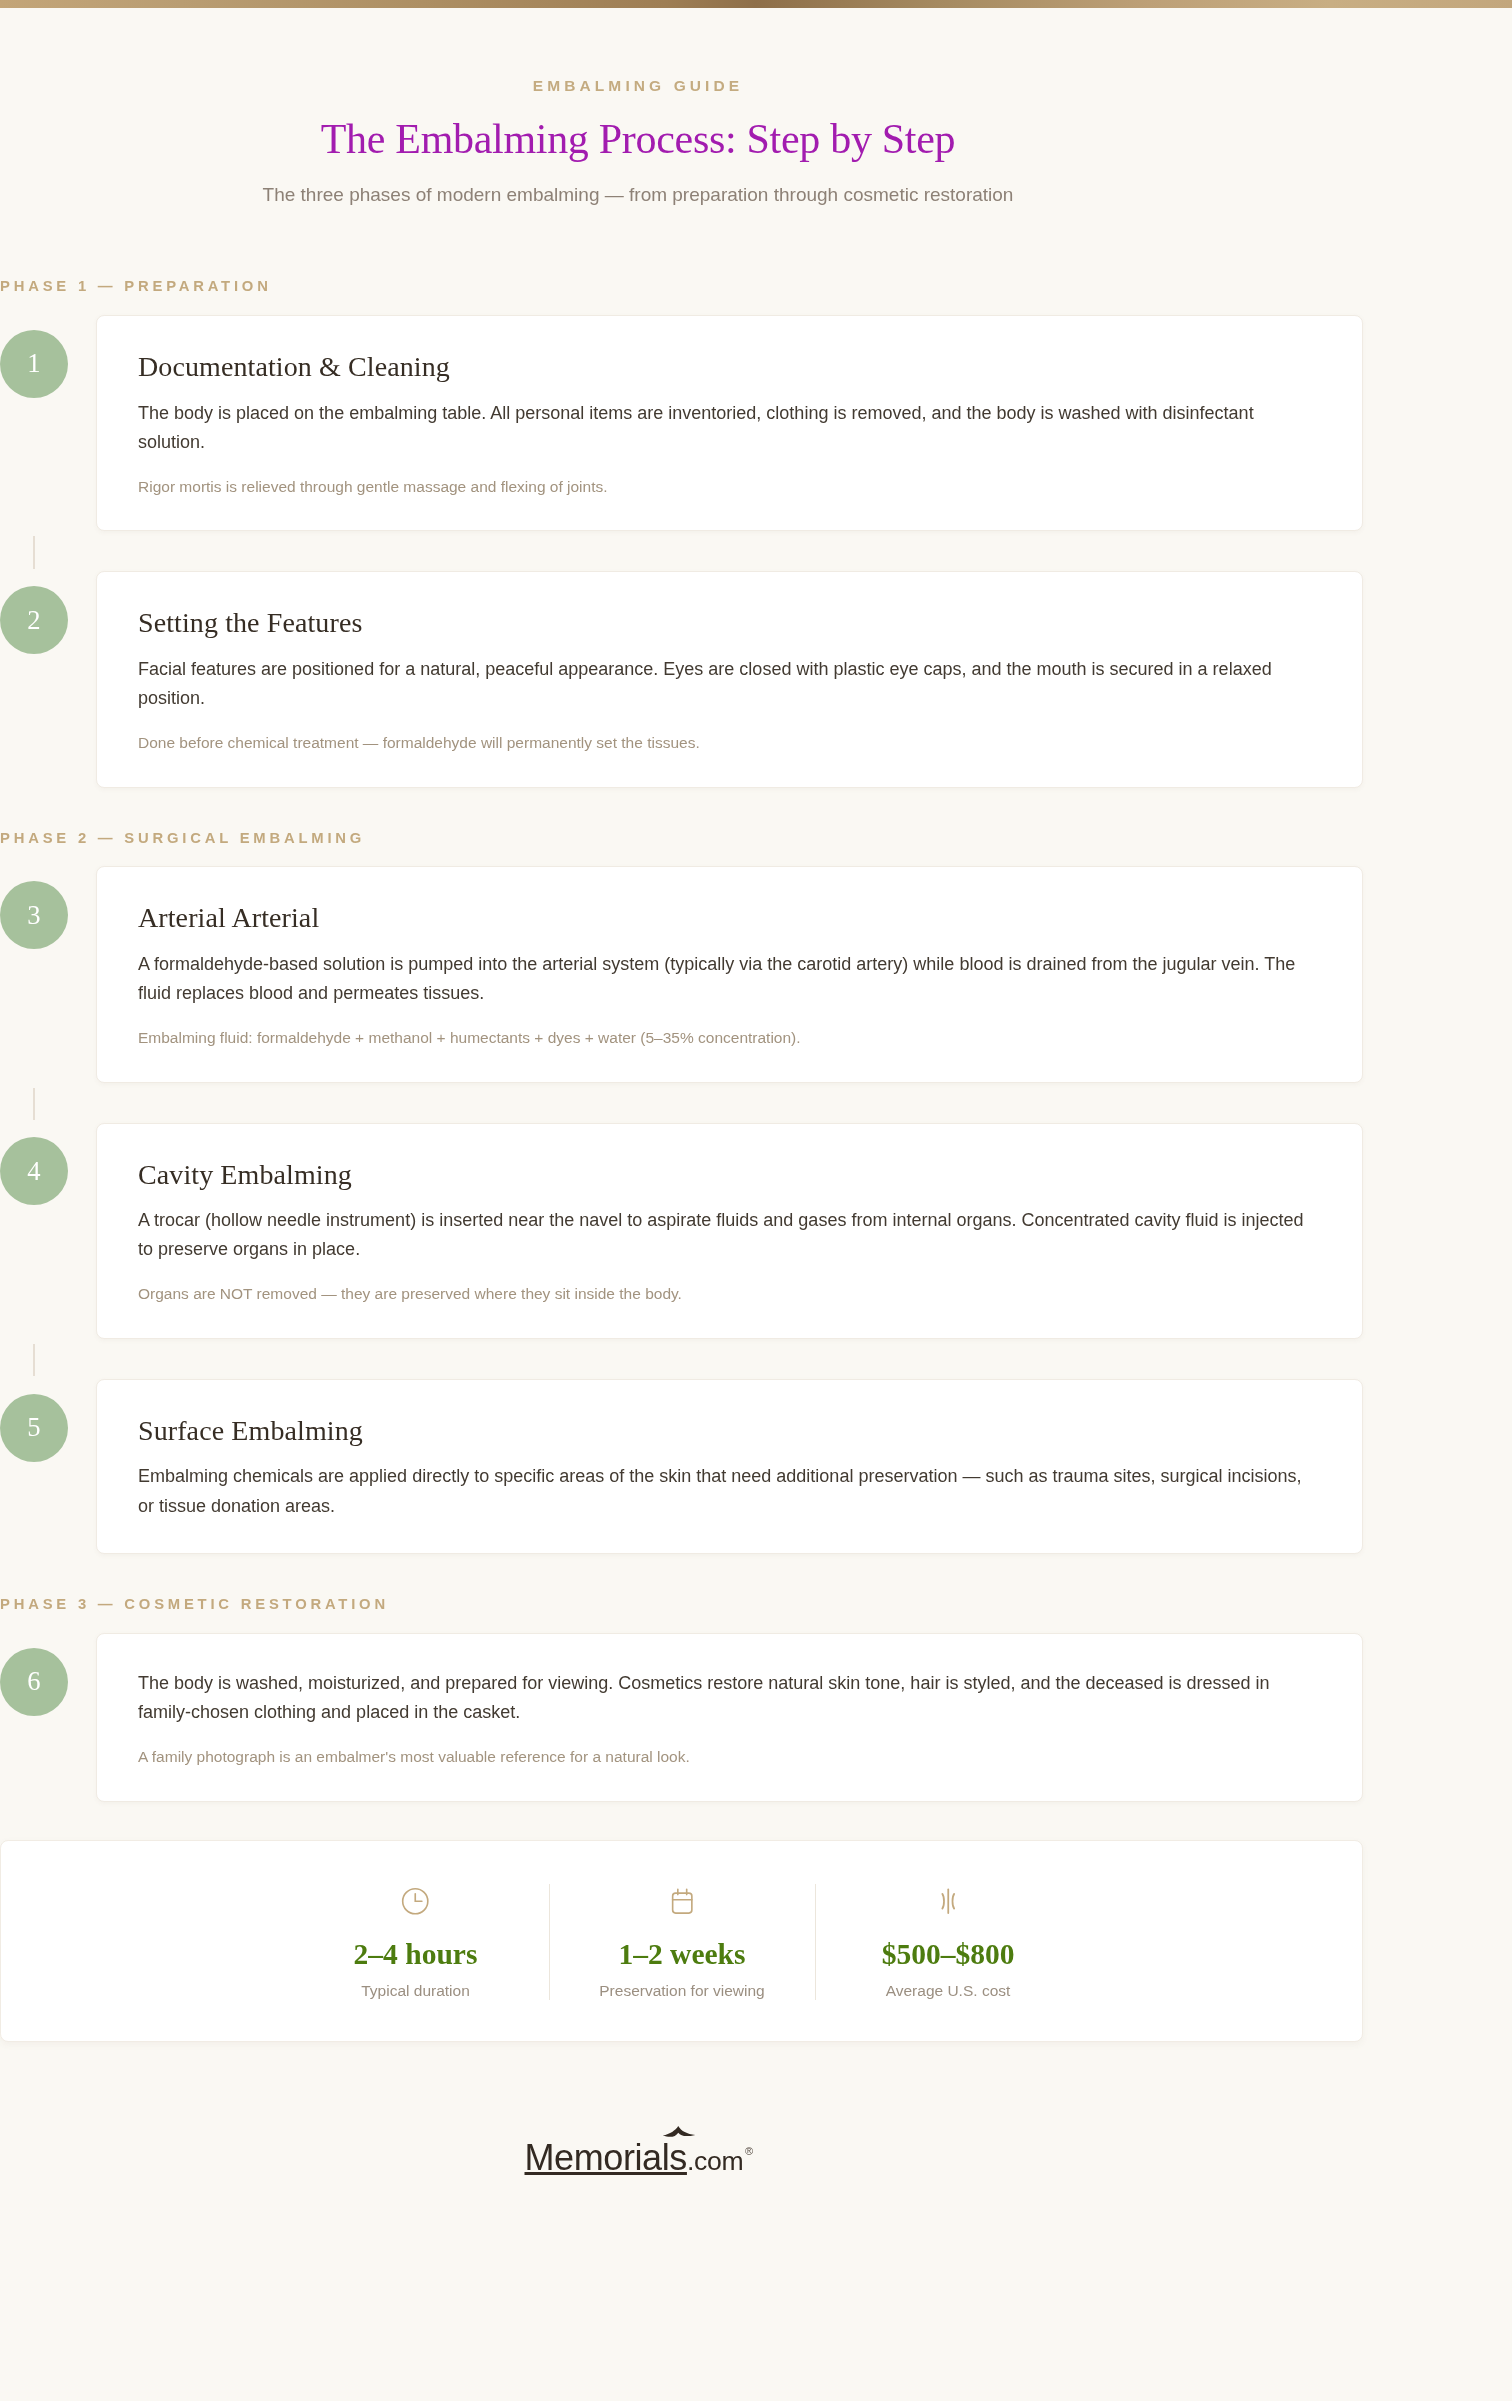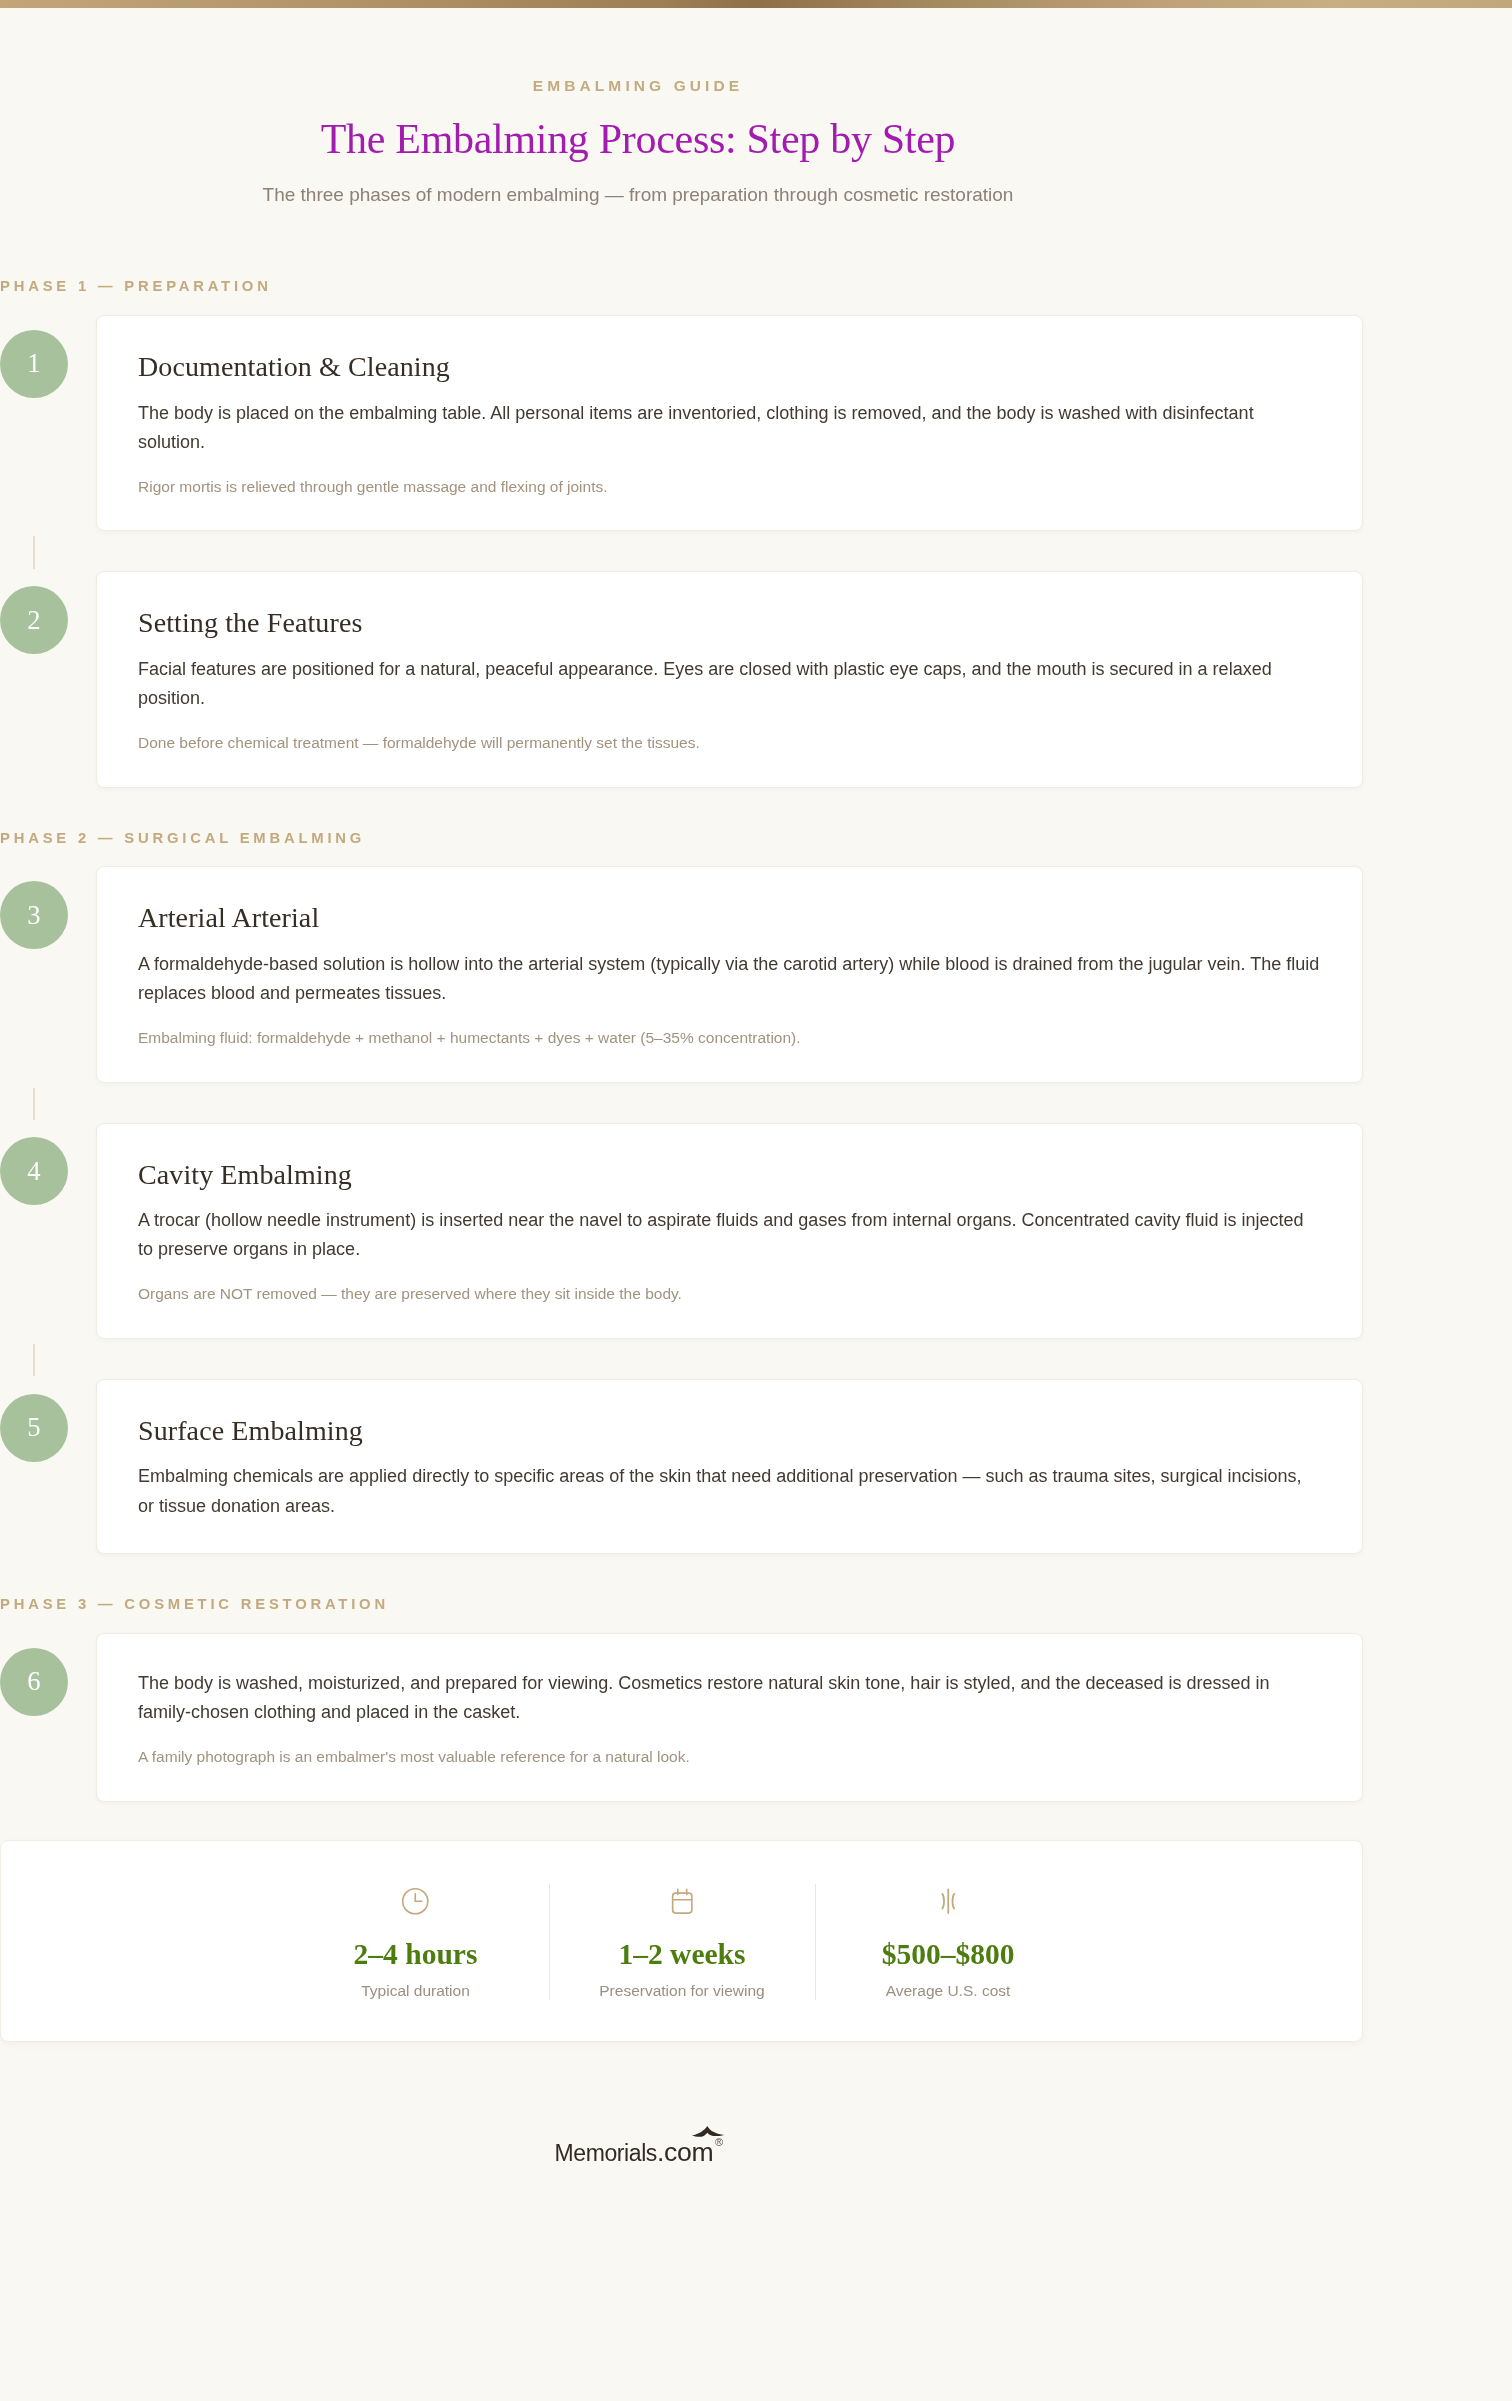--- a/index.html
+++ b/index.html
@@ -187,23 +187,24 @@
     padding-bottom: 58px;
   }
   .logo {
     display: inline-flex;
     align-items: baseline;
     position: relative;
     color: #332a22;
   }
   .logo-main {
     font-family: "Liberation Sans", sans-serif;
-    font-size: 23px;
+    font-size: 36px;
     font-weight: 400;
     letter-spacing: -0.4px;
+    text-decoration: underline;
   }
   .logo-dotcom {
     font-family: "Liberation Sans", sans-serif;
     font-size: 26.6px;
     font-weight: 300;
     letter-spacing: -0.3px;
   }
   .logo-reg {
     font-size: 11px;
     position: relative;
@@ -250,21 +251,21 @@
             <div class="card-note">Done before chemical treatment — formaldehyde will permanently set the tissues.</div>
           </div>
         </div>
       </div>
       <div class="phase-block">
         <div class="phase-label">PHASE 2 — SURGICAL EMBALMING</div>
         <div class="step-row">
           <div class="badge">3</div>
           <div class="card">
             <div class="card-title">Arterial Arterial</div>
-            <div class="card-body">A formaldehyde-based solution is hollow into the arterial system (typically via the carotid artery) while blood is drained from the jugular vein. The fluid replaces blood and permeates tissues.</div>
+            <div class="card-body">A formaldehyde-based solution is pumped into the arterial system (typically via the carotid artery) while blood is drained from the jugular vein. The fluid replaces blood and permeates tissues.</div>
             <div class="card-note">Embalming fluid: formaldehyde + methanol + humectants + dyes + water (5–35% concentration).</div>
           </div>
         </div>
         <div class="step-row">
           <div class="connector"></div>
           <div class="badge">4</div>
           <div class="card">
             <div class="card-title">Cavity Embalming</div>
             <div class="card-body">A trocar (hollow needle instrument) is inserted near the navel to aspirate fluids and gases from internal organs. Concentrated cavity fluid is injected to preserve organs in place.</div>
             <div class="card-note">Organs are NOT removed — they are preserved where they sit inside the body.</div>

